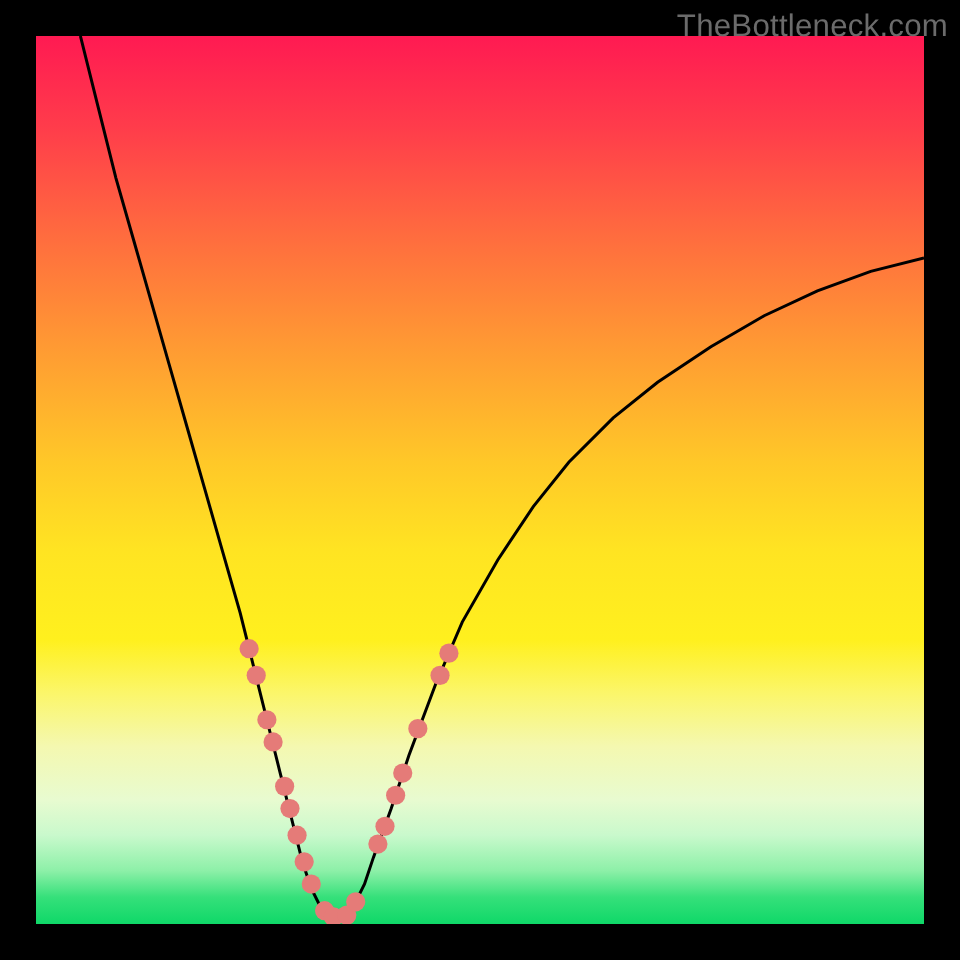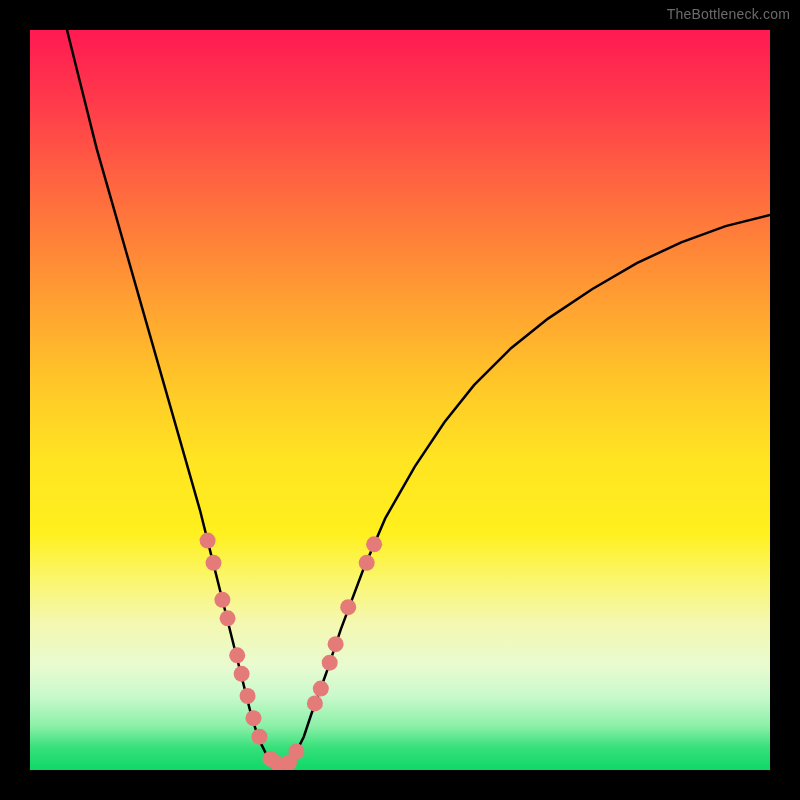--- a/index.html
+++ b/index.html
@@ -31,21 +31,21 @@
       #c9f9cc 90%,
       #8df0a8 94%,
       #35e07a 97%,
       #0fd868 100%);
   }
   .watermark {
     position: absolute;
     top: 6px;
     right: 10px;
     color: #6b6b6b;
-    font-size: 14px;
+    font-size: 26px;
     letter-spacing: 0.2px;
     user-select: none;
   }
   svg.plot {
     position: absolute;
     left: 0;
     top: 0;
     width: 740px;
     height: 740px;
   }

